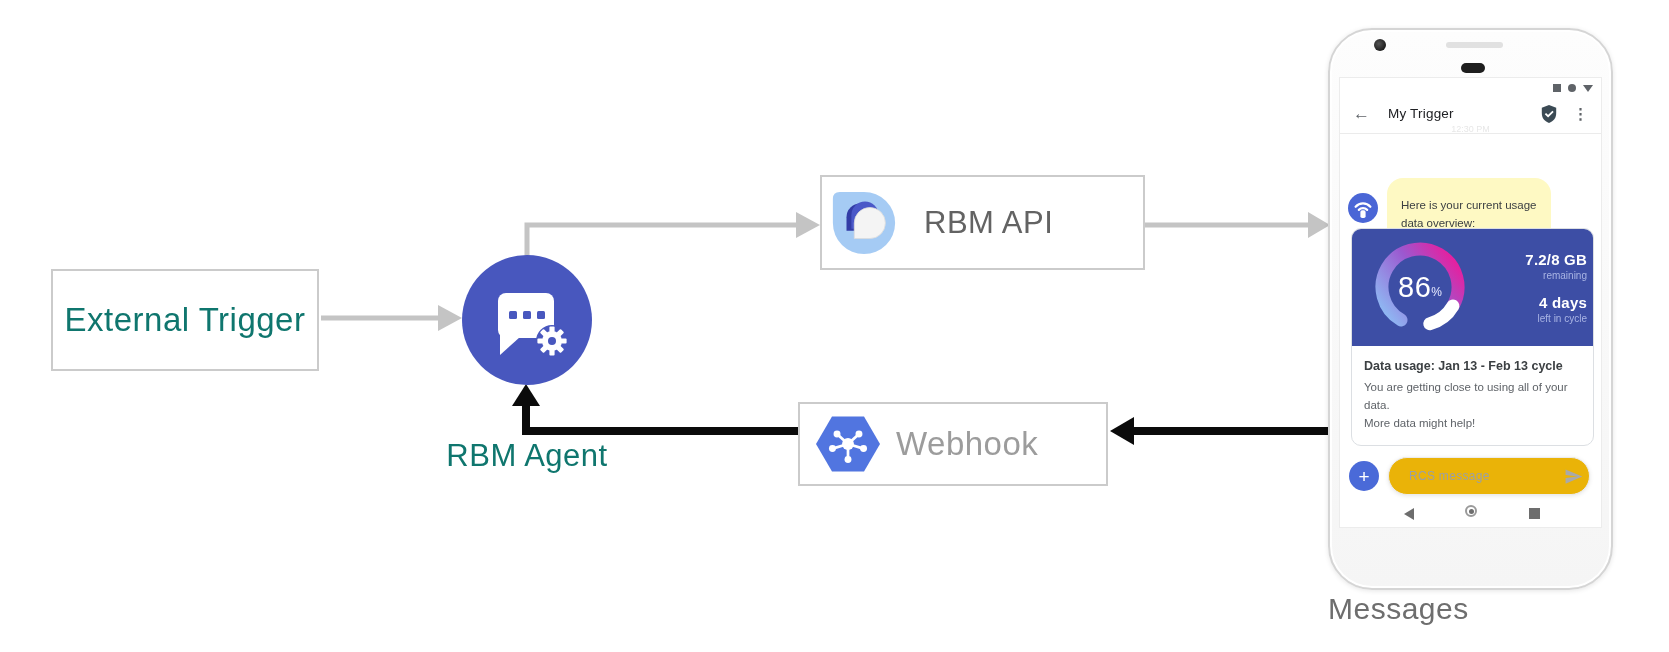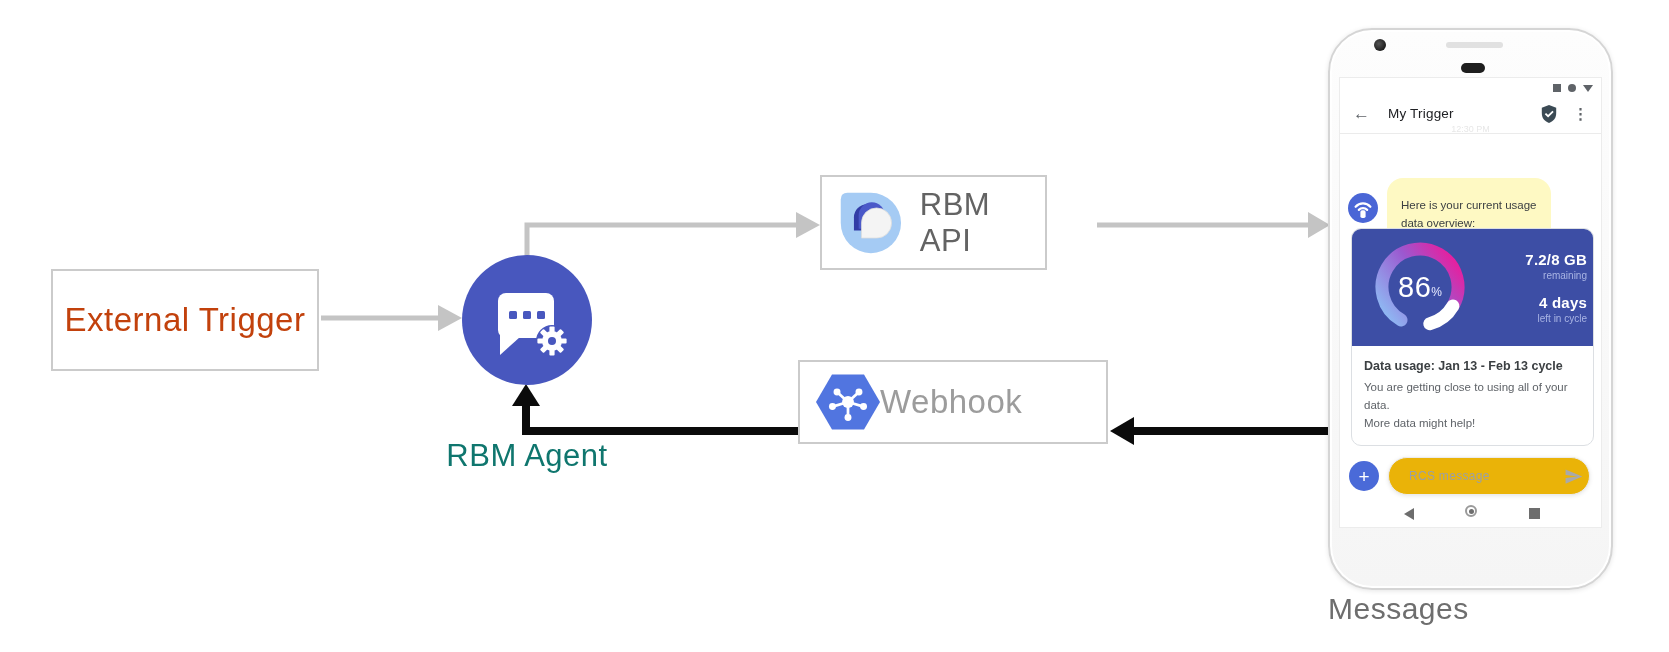--- a/index.html
+++ b/index.html
@@ -5,24 +5,24 @@
   html,body{margin:0;padding:0;background:#fff;}
   .canvas{position:relative;width:1669px;height:652px;background:#fff;overflow:hidden;
           font-family:"Liberation Sans",sans-serif;}
   svg{display:block;}
   .connectors{position:absolute;left:0;top:0;pointer-events:none;}
 
   
   .node{position:absolute;background:#fff;border:2px solid #cbcbcb;box-sizing:border-box;
         display:flex;align-items:center;}
   .ext-box{left:51px;top:269px;width:268px;height:102px;justify-content:center;}
-  .ext-box span{font-size:33px;font-weight:300;color:#c2410c;letter-spacing:.5px;}
-  .api-box{left:820px;top:175px;width:227px;height:95px;padding-left:15px;gap:15px;}
+  .ext-box span{font-size:33px;font-weight:300;color:#0f766e;letter-spacing:.5px;}
+  .api-box{left:820px;top:175px;width:325px;height:95px;padding-left:7px;gap:25px;}
   .api-box .nlabel{font-size:31px;font-weight:300;color:#636363;letter-spacing:.5px;}
-  .web-box{left:798px;top:360px;width:310px;height:84px;padding-left:16px;}
+  .web-box{left:798px;top:402px;width:310px;height:84px;padding-left:16px;gap:16px;}
   .web-box .nlabel{font-size:33px;font-weight:300;color:#9c9c9c;letter-spacing:.5px;}
   .agent-svg{position:absolute;left:462px;top:255px;}
   .agent-label{position:absolute;left:397px;top:438px;width:260px;text-align:center;
                font-size:31px;font-weight:300;color:#0f766e;letter-spacing:.5px;}
   .caption{position:absolute;left:1328px;top:592px;width:285px;text-align:left;
            font-size:30px;font-weight:400;color:#6e6e6e;letter-spacing:.5px;}
 
   
   .phone{position:absolute;left:1328px;top:28px;width:285px;height:562px;border-radius:44px;
          background:linear-gradient(180deg,#fdfdfd 0%,#f5f5f5 100%);

